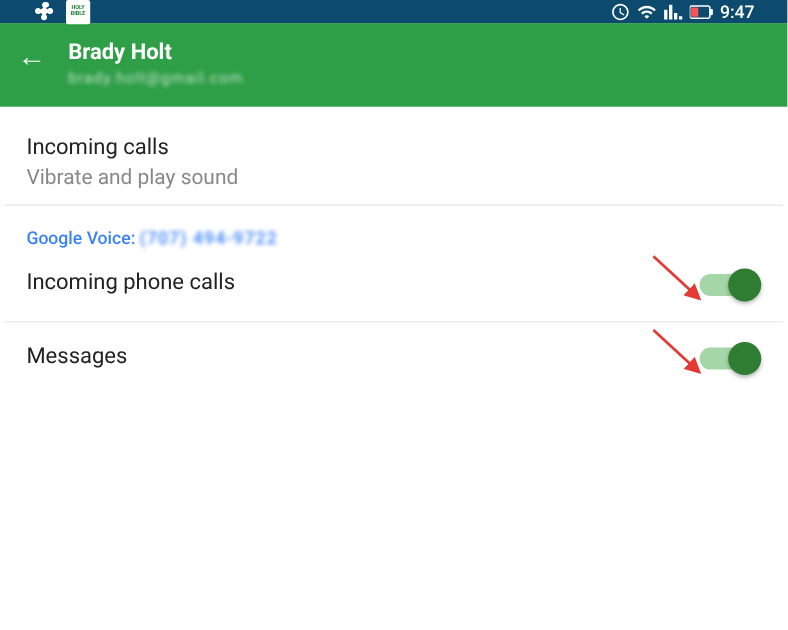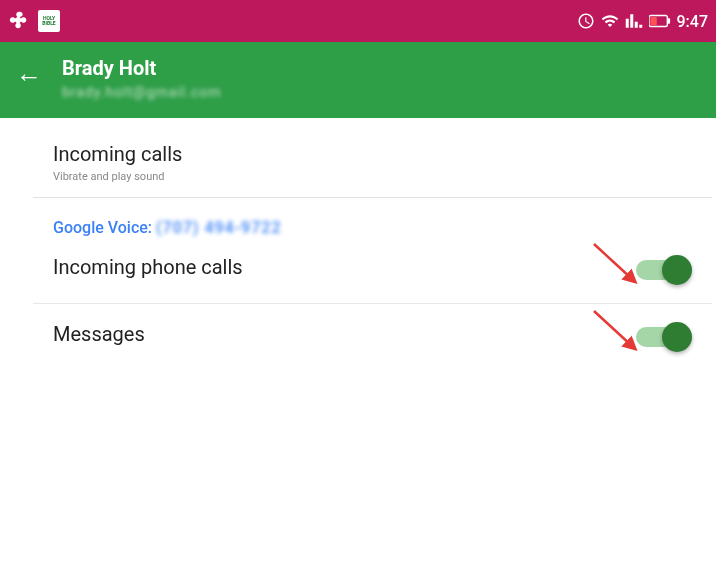--- a/index.html
+++ b/index.html
@@ -12,26 +12,26 @@
       width: 716px;
       height: 573px;
       font-family: 'Roboto', Arial, sans-serif;
       background: #fff;
       overflow: hidden;
     }
 
     
     .status-bar {
       width: 100%;
-      height: 42px;
-      background: #be185d;
+      height: 21px;
+      background: #0c4a6e;
       display: flex;
       align-items: center;
       justify-content: space-between;
-      padding: 0 8px;
+      padding: 0 30px;
     }
 
     .status-bar-left {
       display: flex;
       align-items: center;
       gap: 8px;
     }
 
     .status-bar-right {
       display: flex;
@@ -102,38 +102,37 @@
       font-size: 14px;
       margin-top: 4px;
       letter-spacing: 1px;
       
       filter: blur(2px);
     }
 
     
     .content {
       padding: 4px;
-      margin-left: 29px;
     }
 
     
     .section-incoming {
       padding: 20px 20px 14px 20px;
       border-bottom: 1px solid #e0e0e0;
     }
 
     .section-title {
       font-size: 20px;
       color: #222;
       font-weight: 400;
       margin-bottom: 4px;
     }
 
     .section-subtitle {
-      font-size: 11px;
+      font-size: 19px;
       color: #888;
       font-weight: 400;
     }
 
     
     .gvoice-section {
       padding: 20px 20px 0 20px;
     }
 
     .gvoice-label {

